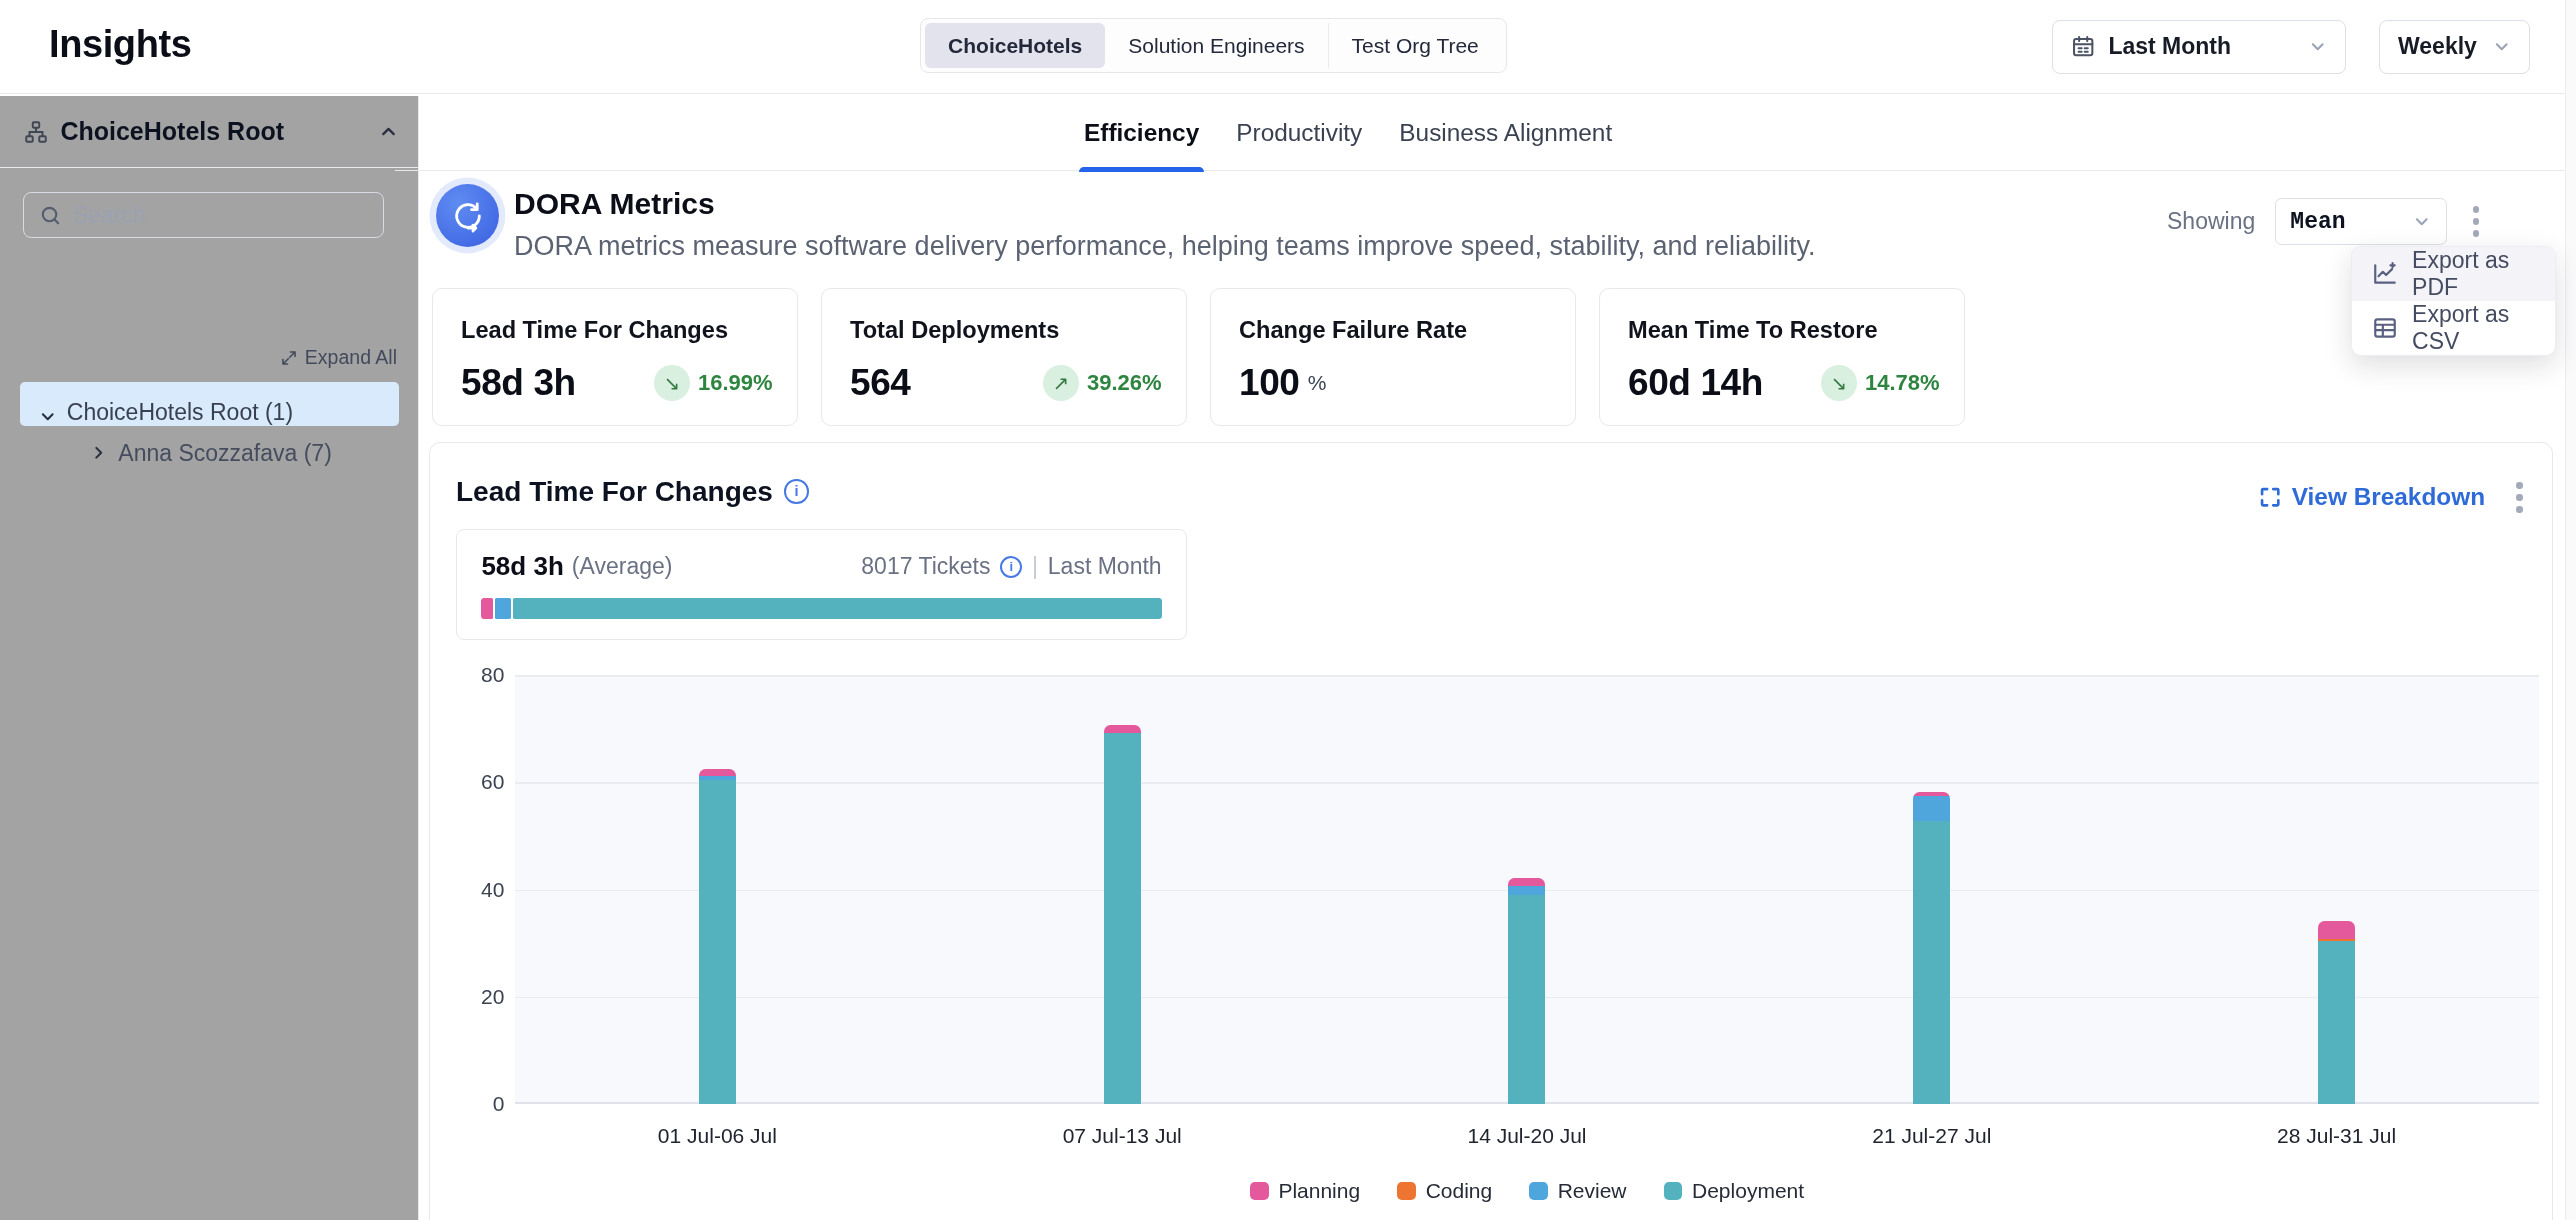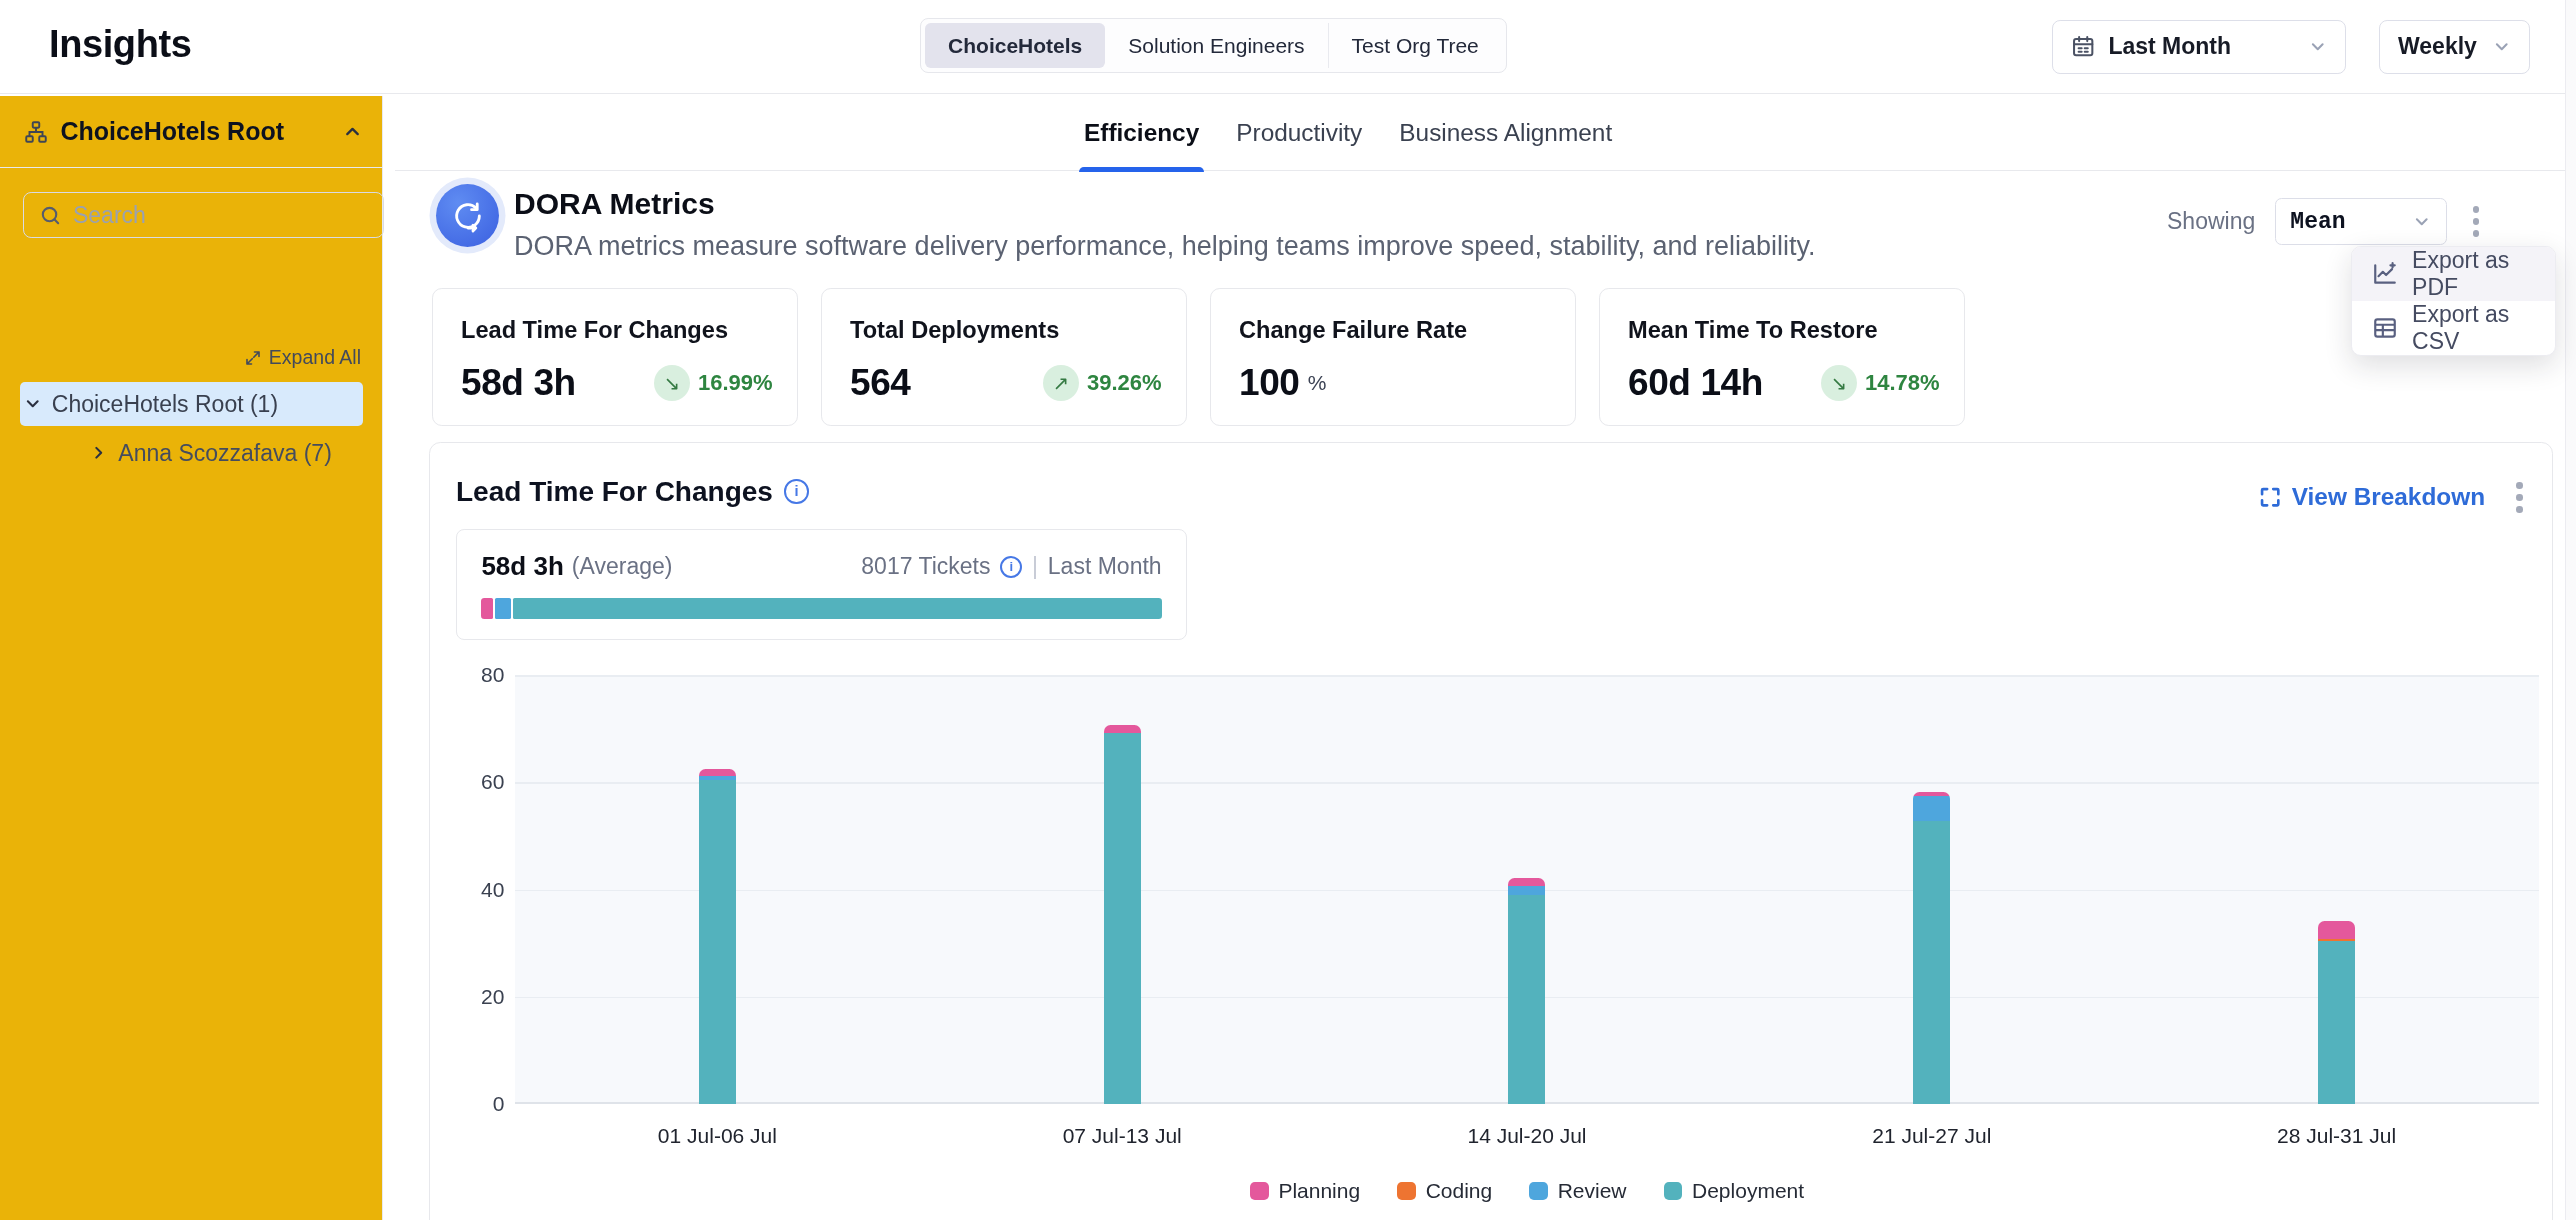--- a/index.html
+++ b/index.html
@@ -19,33 +19,33 @@
   .seg.active + .seg { border-left: none; }
   .select-box { position: absolute; height: 54px; top: 19.5px; border: 1.6px solid #dddfe9; border-radius: 8.1px;
     background: #fff; display: flex; align-items: center; padding: 0 18px; gap: 13px; cursor: pointer; }
   .select-box .lbl { font-size: 23px; font-weight: 600; color: #171b26; flex: 1; white-space: nowrap; }
   #date-select { left: 2052px; width: 294px; }
   #gran-select { left: 2379px; width: 151px; }
   .chev { color: #9aa2b5; flex: 0 0 auto; display: flex; }
   .icon-gray { color: #4b5264; display: flex; }
 
   
-  #sidebar { position: absolute; left: 0; top: 96px; width: 383px; height: 1125px; border-right: 1.6px solid #e8e9ed; background: #eab308; }
+  #sidebar { position: absolute; left: 0; top: 96px; width: 419px; height: 1125px; border-right: 1.6px solid #e8e9ed; background: #a3a3a3; }
   .side-header { position: relative; height: 72px; display: flex; align-items: center; padding: 0 19.5px 0 23px;
     border-bottom: 1.6px solid #e8e9ed; gap: 11.4px; }
   .side-header .t { font-size: 25px; font-weight: 700; color: #0d1220; flex: 1; }
   .search-box { position: absolute; left: 23px; top: 96px; width: 361px; height: 46px; border: 1.6px solid #d9dbe4;
     border-radius: 8.1px; display: flex; align-items: center; padding: 0 14.6px; gap: 11.4px; color: #6a7184; }
   .search-box input { border: none; outline: none; font-size: 23px; color: #3c4354; width: 100%; font-family: inherit; background: transparent; }
   .search-box input::placeholder { color: #9aa1b1; }
   .expand-all { position: absolute; right: 21px; top: 250px; display: flex; align-items: center; gap: 6.5px;
     font-size: 19.5px; color: #434a5b; cursor: pointer; }
   .tree { position: absolute; left: 0; top: 286px; width: 100%; }
   .tree-item { display: flex; align-items: center; gap: 9.8px; font-size: 23px; color: #39404f; cursor: pointer; }
-  .tree-item.selected { margin: 0 19.5px; height: 44px; background: #d8eafc; border-radius: 4.9px; padding-left: 3px; }
+  .tree-item.selected { margin: 0 19.5px; height: 44px; background: #d8eafc; border-radius: 4.9px; padding-left: 18px; align-items: flex-end; }
   .tree-item.child { height: 41px; padding-left: 89px; margin-top: 6.5px; color: #454c5e; }
   .tree-chev { color: #2b3040; display: flex; }
 
   
   #main { position: absolute; left: 395px; top: 96px; width: 2181px; height: 1125px; }
   .tab-bar { position: relative; height: 75px; border-bottom: 1.6px solid #e8e9ed; }
   .tabs { position: absolute; left: 689px; top: 0; height: 100%; display: flex; gap: 37px; }
   .tab { position: relative; display: flex; align-items: center; font-size: 24.4px; color: #3a4150; cursor: pointer; white-space: nowrap; }
   .tab.active { font-weight: 700; color: #0b0e17; }
   .tab.active::after { content: ""; position: absolute; left: -4.9px; right: -4.9px; bottom: -1.6px; height: 4.9px;

